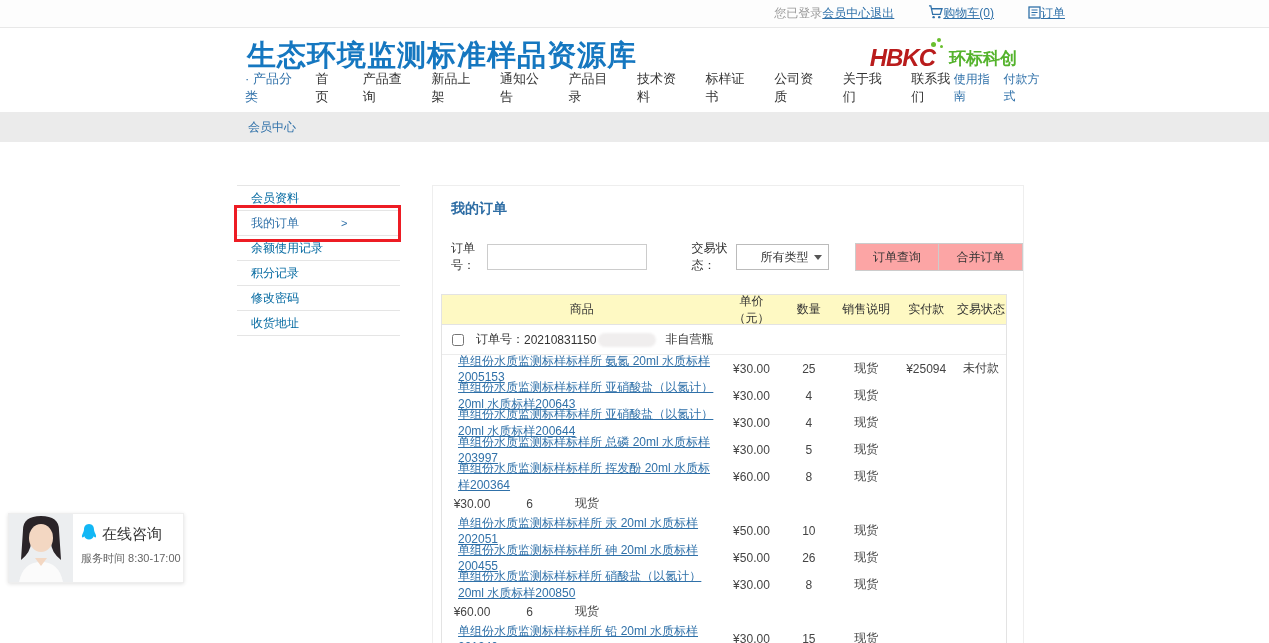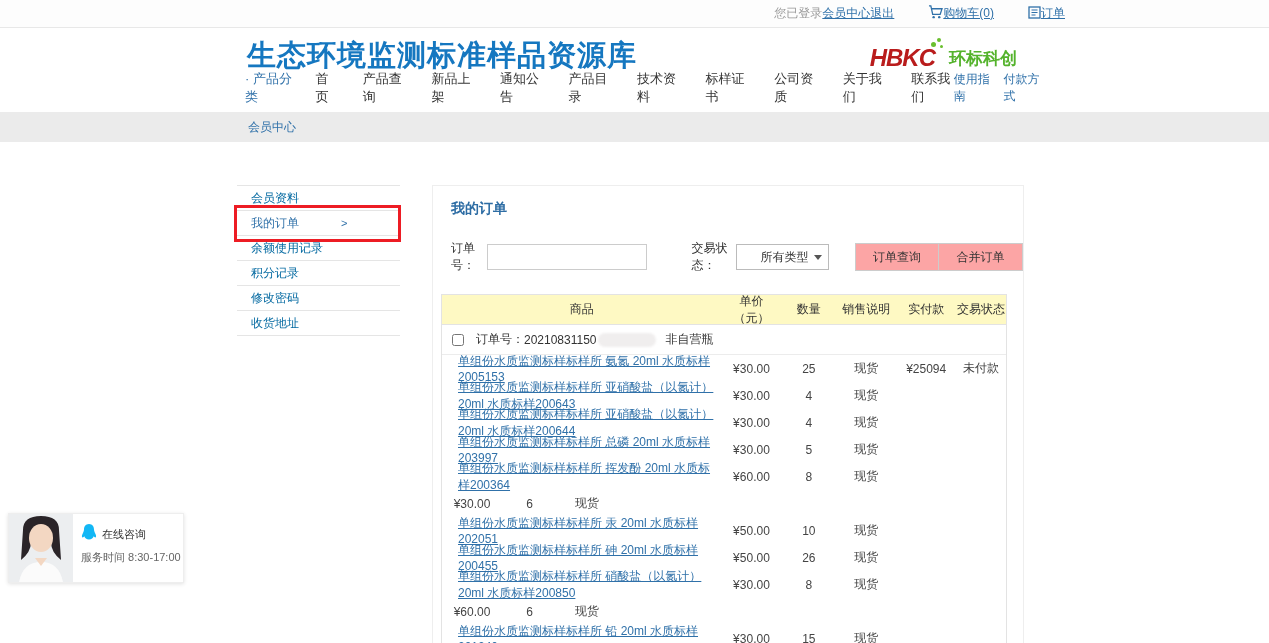--- a/index.html
+++ b/index.html
@@ -83,21 +83,21 @@
 
   .item-row { display:flex; align-items:center; height:27px; }
   .item-row .col-name { padding-left:16px; text-align:left; }
   .item-row .c { text-align:center; color:#444; }
   .prod-link { color:#3071a9; text-decoration:underline; cursor:pointer; }
 
   
   .consult { position:absolute; left:8px; top:513px; width:176px; height:70px; background:#fff; border:1px solid #eee; box-shadow:0 1px 4px rgba(0,0,0,.12); display:flex; }
   .consult-photo { width:64px; height:68px; background:#e9e9ec; overflow:hidden; flex:none; }
   .consult-info { padding:10px 0 0 8px; }
-  .consult-line1 { display:flex; align-items:center; gap:5px; font-size:11px; color:#333; }
+  .consult-line1 { display:flex; align-items:center; gap:5px; font-size:15px; color:#333; }
   .consult-hours { margin-top:6px; font-size:11px; color:#666; }
 </style>
 </head>
 <body>
 
 <div class="page">
 
   <div class="topbar">
     <div class="topbar-inner">
       <div class="top-group">

